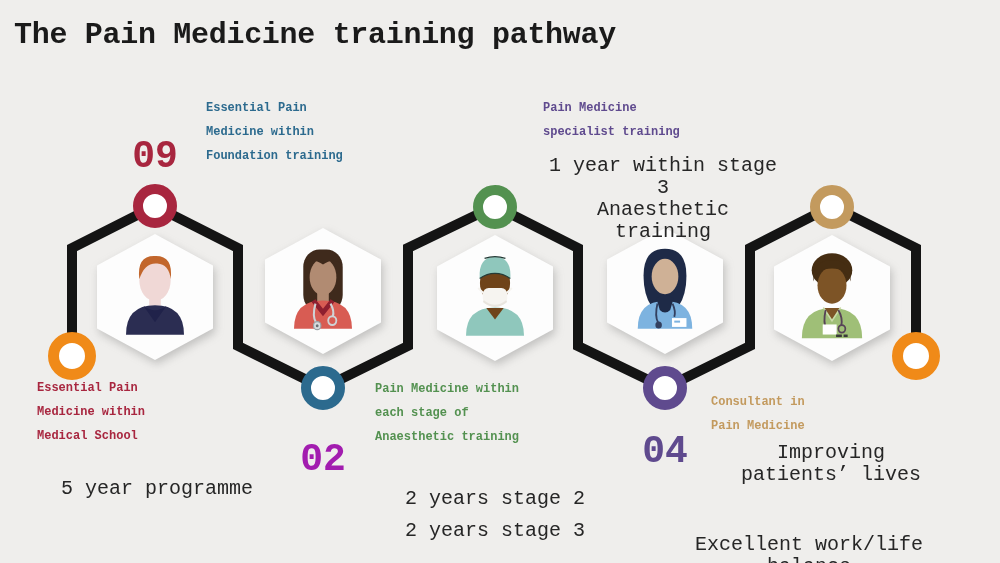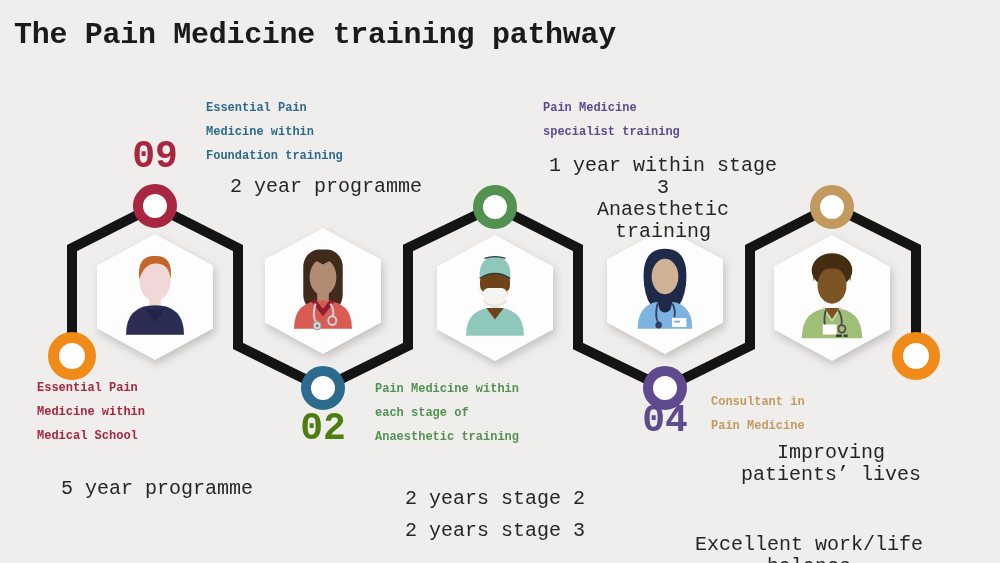--- a/index.html
+++ b/index.html
@@ -40,21 +40,21 @@
   .endL { left:48px;  top:332px; }
   .endR { left:892px; top:332px; }
 
   .num {
     position:absolute; width:120px; text-align:center; z-index:4;
     font-size:38px; font-weight:bold; line-height:42px;
   }
   .n1 { left:95px;  top:136px; }
   .n2 { left:263px; top:408px; }
   .n3 { left:435px; top:137px; }
-  .n4 { left:605px; top:400px; }
+  .n4 { left:605px; top:431px; }
   .n5 { left:772px; top:137px; }
 
   .heading {
     position:absolute; width:240px; text-align:left; z-index:4;
     font-size:12px; font-weight:bold; line-height:24px; white-space:pre-line;
   }
   .t1 { left:37px;  top:376px; }
   .t2 { left:206px; top:96px;  }
   .t3 { left:375px; top:377px; }
   .t4 { left:543px; top:96px;  }
@@ -87,21 +87,21 @@
   <div class="ring endpoint endL" style="border-color: rgb(240, 138, 24);"></div>
   <div class="ring endpoint endR" style="border-color: rgb(240, 138, 24);"></div>
 
   <div class="ring stage r1" style="border-color: rgb(168, 38, 63);"></div>
   <div class="ring stage r2" style="border-color: rgb(44, 106, 142);"></div>
   <div class="ring stage r3" style="border-color: rgb(83, 145, 80);"></div>
   <div class="ring stage r4" style="border-color: rgb(95, 74, 142);"></div>
   <div class="ring stage r5" style="border-color: rgb(195, 154, 94);"></div>
 
   <div class="num n1" style="color: rgb(168, 38, 63);">09</div>
-  <div class="num n2" style="color: #4d7c0f;">02</div>
+  <div class="num n2" style="color: #a21caf; margin-top: 31px;">02</div>
   <div class="num n4" style="color: rgb(95, 74, 142);">04</div>
 
   <div class="hexwrap" style="left:97px; top:234px;">
     <div class="hex">
       <svg viewBox="0 0 100 100" preserveAspectRatio="none">
         <rect x="45" y="44" width="10" height="13" fill="#f0d8d6"></rect>
         <ellipse cx="50" cy="37" rx="13.5" ry="16" fill="#f0d8d6"></ellipse>
         <path d="M36.5 36 Q34 17 50 17.5 Q66 17 63.5 36 Q62 24 52 23.5 Q41 22.5 36.5 36 Z" fill="#c2662c"></path>
         <path d="M25 80 Q25 56.5 50 56.5 Q75 56.5 75 80 Z" fill="#2b2d52"></path>
         <path d="M40 57 Q50 64 60 57 L50 70 Z" fill="#20224a"></path>
@@ -187,21 +187,20 @@
 Foundation training</div>
   <div class="heading t3" style="color: rgb(83, 145, 80);">Pain Medicine within
 each stage of
 Anaesthetic training</div>
   <div class="heading t4" style="color: rgb(95, 74, 142);">Pain Medicine
 specialist training</div>
   <div class="heading t5" style="color: rgb(195, 154, 94);">Consultant in
 Pain Medicine</div>
 
   <div class="detail d1a">5 year programme</div>
-  <div class="detail d2a">2 year programme</div>
   <div class="detail d3b">2 years stage 2</div>
   <div class="detail d3c">2 years stage 3</div>
   <div class="detail d4a">1 year within stage 3
 Anaesthetic training</div>
   <div class="detail d5a">Improving
 patients’ lives</div>
   <div class="detail d5b">Excellent work/life
 balance</div>
 
 </div>

